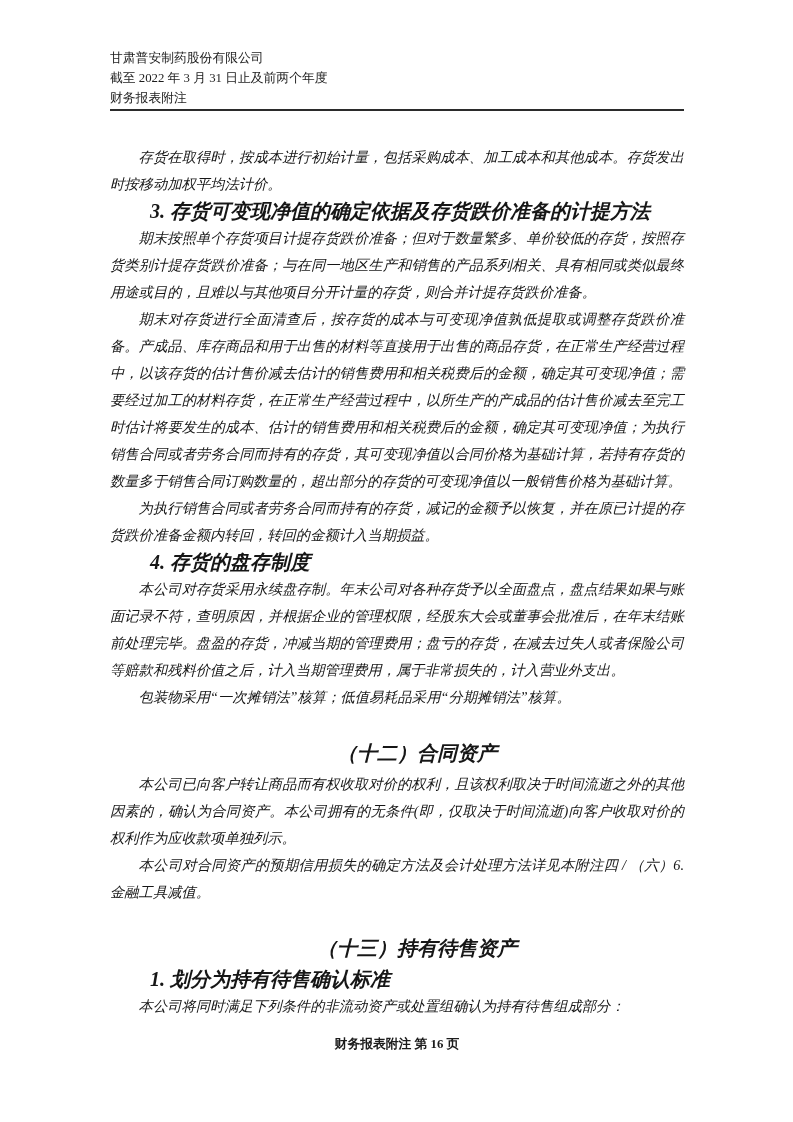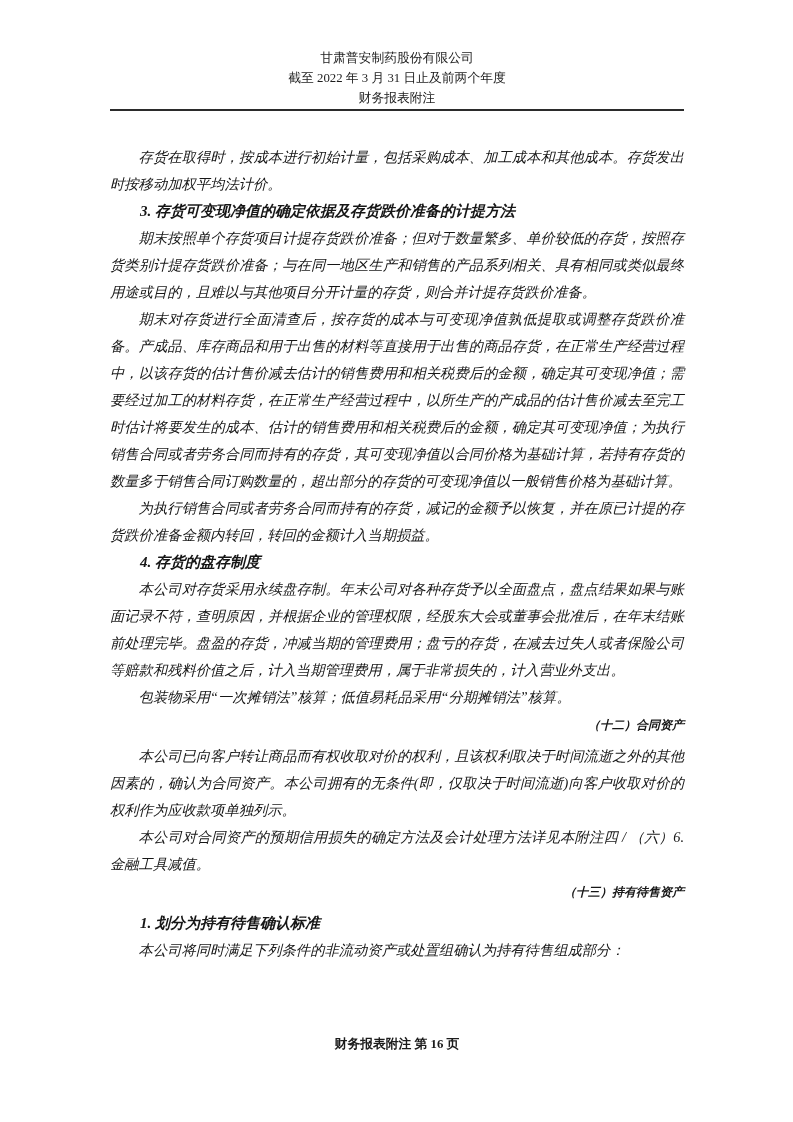--- a/index.html
+++ b/index.html
@@ -21,21 +21,21 @@
     left: 110px;
     top: 0;
     width: 574px;
   }
   .doc-header {
     padding-top: 48px;
     font-size: 12.8px;
     line-height: 20px;
     color: #1c1c1c;
   }
-  .doc-header .hline { white-space: nowrap; text-align: center; }
+  .doc-header .hline { white-space: nowrap; }
   .header-rule {
     margin-top: 1px;
     border: none;
     border-top: 2px solid #2b2b2b;
     height: 0;
     width: 100%;
   }
   .notes-body {
     margin-top: 33px;
     font-size: 14.3px;
@@ -44,31 +44,31 @@
     font-style: italic;
   }
   .notes-body p {
     margin: 0;
     text-indent: 2em;
   }
   .h-num {
     margin: 0;
     padding-left: 2em;
     font-weight: bold;
-    font-size: 15px;
+    font-size: 20px;
     line-height: 27px;
     text-align: left;
   }
   .h-section {
-    margin: 0 0 3px 0;
+    margin: 28px 0 3px 0;
     padding-left: 2em;
     font-weight: bold;
-    font-size: 12px;
+    font-size: 20px;
     line-height: 29px;
-    text-align: right;
+    text-align: center;
   }
   .doc-footer {
     position: absolute;
     left: 110px;
     top: 1036px;
     width: 574px;
     text-align: center;
     font-weight: bold;
     font-size: 12.8px;
     color: #1c1c1c;

